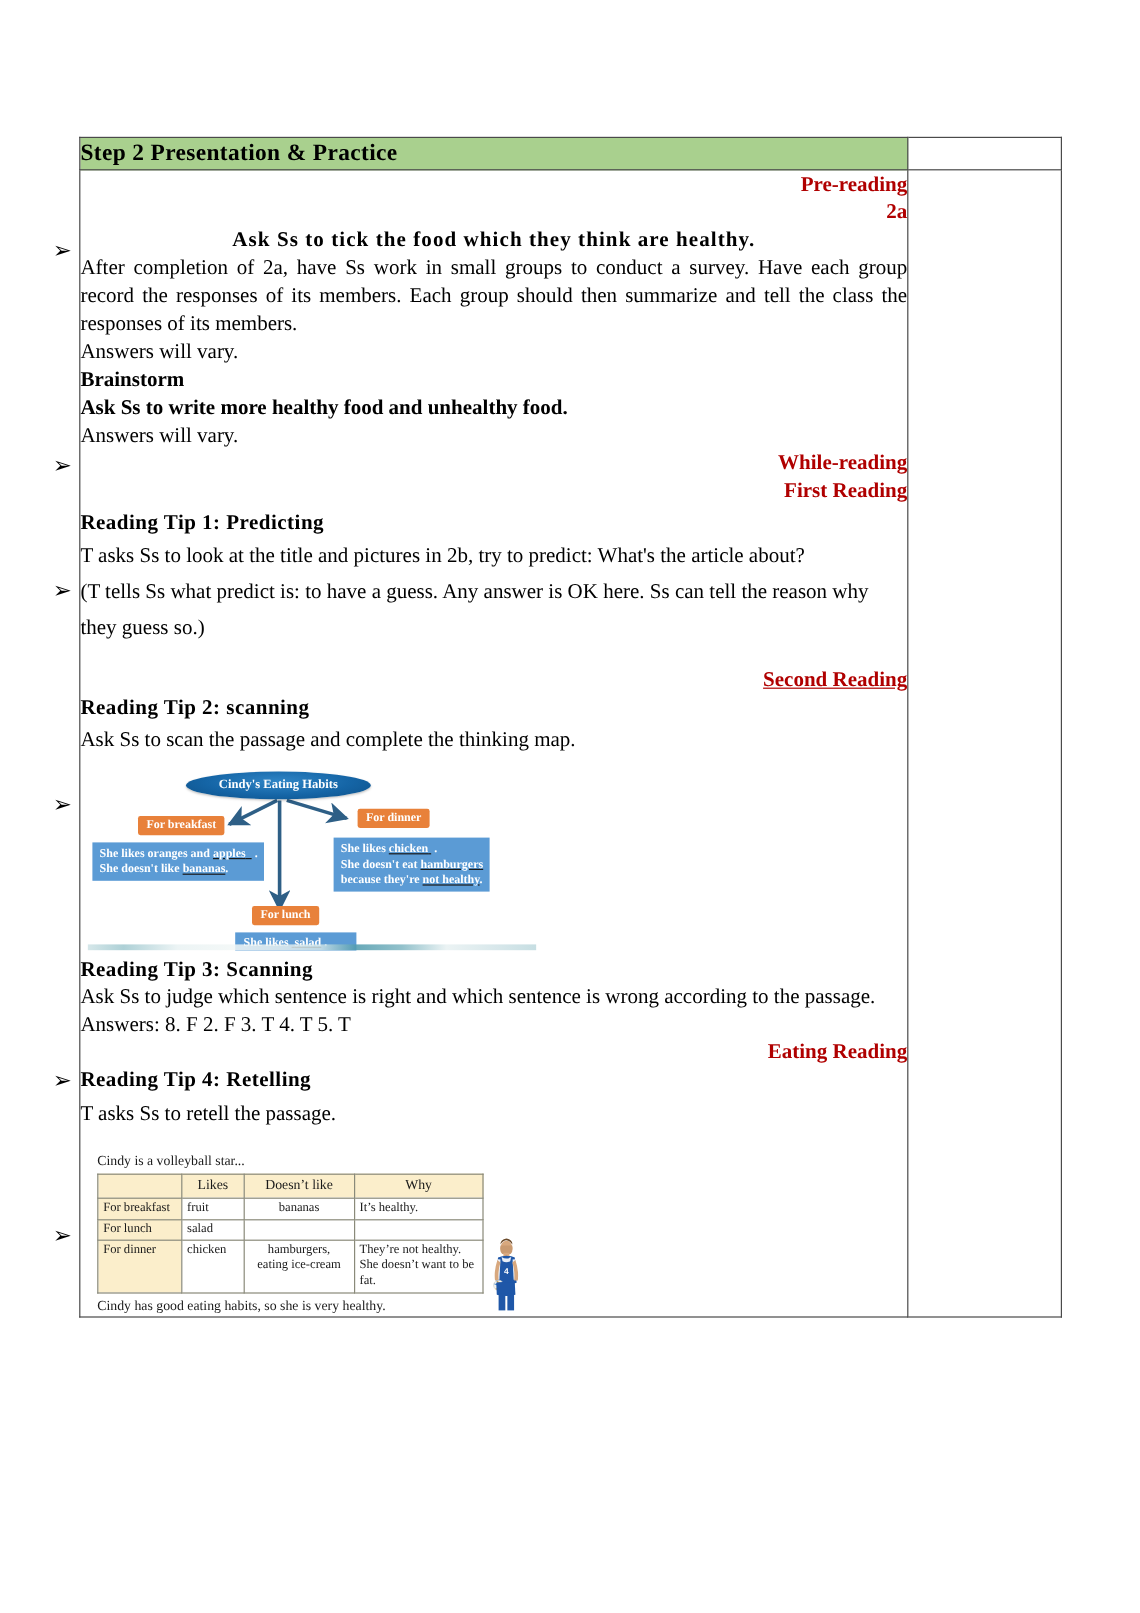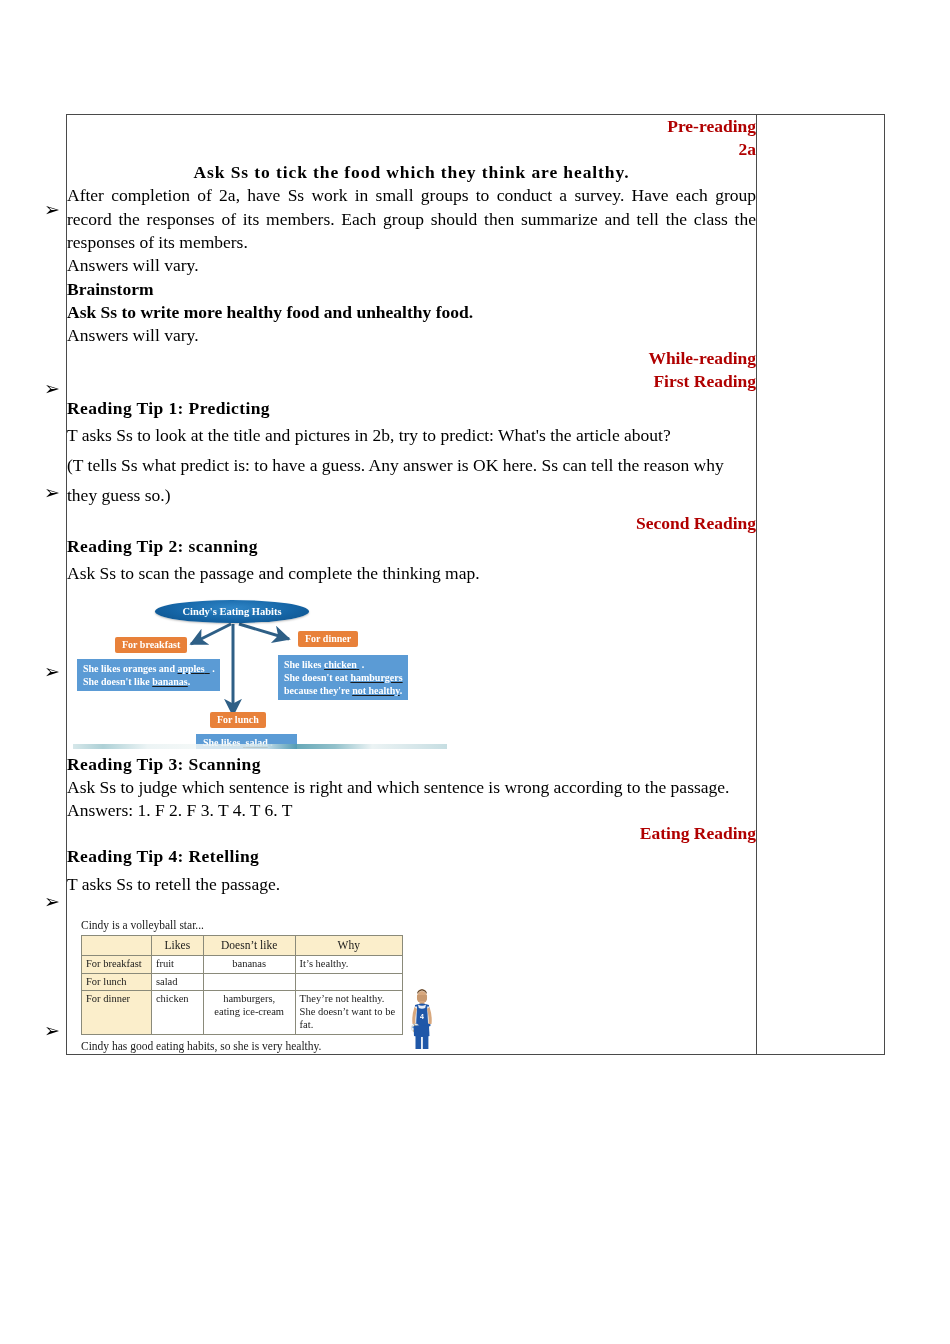--- a/index.html
+++ b/index.html
@@ -229,39 +229,43 @@
 
   <div class="bullet" style="top:200px;">➢</div>
   <div class="bullet" style="top:379px;">➢</div>
   <div class="bullet" style="top:483px;">➢</div>
   <div class="bullet" style="top:662px;">➢</div>
   <div class="bullet" style="top:892px;">➢</div>
   <div class="bullet" style="top:1021px;">➢</div>
 
   <table class="lesson-table">
     <tbody>
+        <tr>
+      <td class="col-main step-header">Step 2  Presentation  &amp;  Practice</td>
+      <td class="col-side side-cell-top"></td>
+    </tr>
     <tr>
       <td class="col-main body-cell">
 
         <p class="red-head">Pre-reading</p>
         <p class="red-head">2a</p>
         <p class="bold-line spaced">Ask Ss to  tick  the  food  which  they  think  are  healthy.</p>
         <p class="para-just">After  completion  of  2a,  have  Ss  work  in  small  groups  to  conduct  a  survey.  Have  each  group  record  the  responses  of  its  members.  Each  group  should  then  summarize  and  tell  the  class  the  responses  of  its  members.</p>
         <p class="italic-line">Answers  will  vary.</p>
         <p class="bold-line">Brainstorm</p>
         <p class="bold-line">Ask Ss to write more healthy food and unhealthy food.</p>
         <p class="italic-line">Answers  will  vary.</p>
         <p class="red-head">While-reading</p>
         <p class="red-head">First Reading</p>
 
         <p class="bold-line spaced2" style="margin-top:3px;">Reading  Tip  1:  Predicting</p>
         <p class="para-loose">T asks  Ss to  look at the title and pictures in 2b, try to predict:  What's the article about?</p>
         <p class="para-loose">(T tells  Ss what predict is: to have a guess. Any answer is OK here. Ss can tell the reason why they guess so.)</p>
 
-        <p class="red-head" style="margin-top:2px;">Second Reading</p>
+        <p class="red-head" style="margin-top:18px;text-decoration:underline;">Second Reading</p>
         <p class="bold-line spaced2">Reading  Tip  2:  scanning</p>
         <p class="para-loose">Ask Ss to scan the passage and  complete  the  thinking  map.</p>
 
         <div class="map-wrap">
 
           <svg class="map-svg" width="374" height="152">
             <defs>
               <marker id="ah" markerWidth="7" markerHeight="7" refX="5.4" refY="3" orient="auto">
                 <path d="M0,0 L6,3 L0,6 L1.6,3 Z" fill="#2e5f86"></path>
               </marker>
@@ -290,21 +294,21 @@
 
           <div class="blue-box box-lunch">
             <span>She likes </span><span class="ansblank">&nbsp;</span><span class="ans">salad</span><span> .</span>
           </div>
 
           <div class="map-strip"></div>
         </div>
 
         <p class="bold-line spaced2" style="margin-top:4px;">Reading  Tip  3:  Scanning</p>
         <p class="para-just">Ask  Ss  to  judge  which  sentence  is  right  and  which  sentence  is  wrong  according  to  the  passage.</p>
-        <p class="italic-line">Answers:  1.  F   2. F   3. T   4. T   6. T</p>
+        <p class="italic-line">Answers:  8.  F   2. F   3. T   4. T   5. T</p>
         <p class="red-head">Eating Reading</p>
         <p class="bold-line spaced2">Reading  Tip  4:  Retelling</p>
         <p class="para-loose">T asks  Ss to retell the passage.</p>
 
         <div class="retell-wrap">
           <p class="retell-lead">Cindy is a volleyball star...</p>
 
           <table class="retell-table">
             <tbody>
                   <tr>

